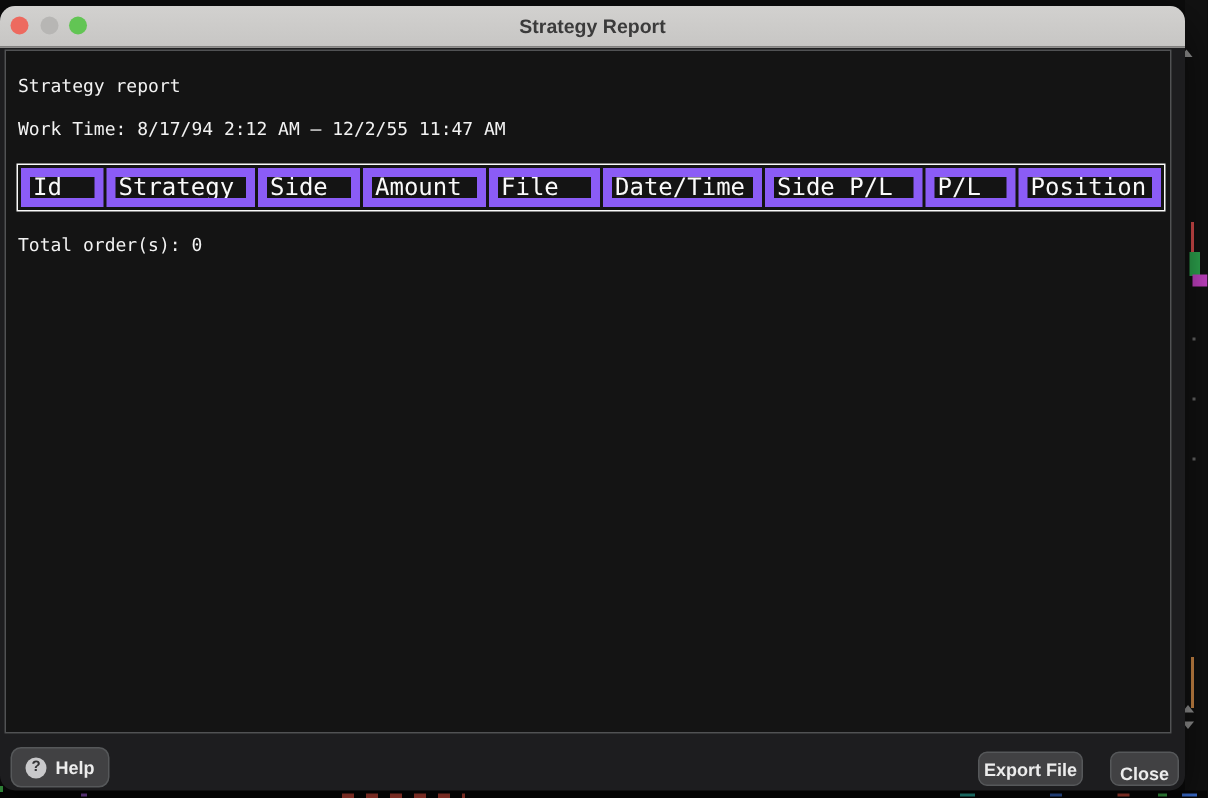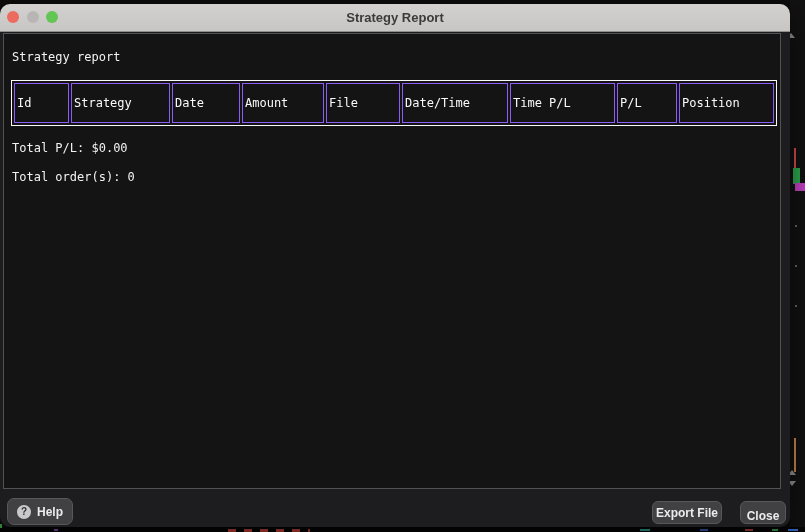--- a/index.html
+++ b/index.html
@@ -35,22 +35,22 @@
   .tl-zoom{left:46px;background:#62c554;}
 
   
   .report-panel{position:absolute;left:3px;top:29px;width:776px;height:454px;
                 background:#141414;border:1px solid #515254;overflow:hidden;}
   .report{padding:17px 0 0 8px;color:#f2f2f2;
           font-family:"DejaVu Sans Mono","Liberation Mono",monospace;font-size:12px;}
   .rline{height:13px;line-height:13px;margin-bottom:16px;white-space:pre;}
   table.report-table{border-collapse:separate;border-spacing:2px;border:1px solid #fafafa;
                      margin:13px 0 16px -1px;table-layout:fixed;}
-  table.report-table th{border:1px solid #8b5cf6;height:14px;line-height:14px;padding:12px 2px;
-                        font-weight:normal;text-align:left;color:#fafafa;font-size:12px;
+  table.report-table th{border:6px solid #8b5cf6;height:14px;line-height:14px;padding:0 2px;
+                        font-weight:normal;text-align:left;color:#fafafa;font-size:16px;
                         font-family:"DejaVu Sans Mono","Liberation Mono",monospace;
                         white-space:nowrap;overflow:hidden;}
 
   
   .btn{position:absolute;background:#414143;border:1px solid #56585a;border-radius:6px;
        color:#ececec;font-weight:bold;font-size:12px;display:flex;align-items:center;
        justify-content:center;box-sizing:border-box;cursor:default;}
   .btn-help{left:7px;top:494px;width:66px;height:27px;border-radius:7px;gap:6px;}
   .help-circle{width:14px;height:14px;border-radius:50%;background:#c9c9cb;color:#323234;
                font-size:10px;font-weight:bold;line-height:14px;text-align:center;}
@@ -102,49 +102,49 @@
     <div class="titlebar">
       <span class="tl tl-close"></span>
       <span class="tl tl-min"></span>
       <span class="tl tl-zoom"></span>
       <div class="titlebar-title">Strategy Report</div>
     </div>
 
     <div class="report-panel">
       <div class="report">
         <div class="rline">Strategy report</div>
+        <div class="rline">Work Time: 8/17/94 2:12 AM — 12/2/55 11:47 AM</div>
 
         <table class="report-table">
           <colgroup>
             <col style="width:55px">
               <col style="width:99px">
               <col style="width:68px">
             <col style="width:82px">
               <col style="width:74px">
               <col style="width:106px">
             <col style="width:105px">
               <col style="width:60px">
               <col style="width:95px">
           </colgroup>
           <tbody>
               <tr>
             <th>Id</th>
             <th>Strategy</th>
-            <th>Date</th>
+            <th>Side</th>
             <th>Amount</th>
             <th>File</th>
             <th>Date/Time</th>
-            <th>Time P/L</th>
+            <th>Side P/L</th>
             <th>P/L</th>
             <th>Position</th>
           </tr>
         </tbody>
           </table>
 
-        <div class="rline">Total P/L: $0.00</div>
         <div class="rline">Total order(s): 0</div>
       </div>
     </div>
 
     <div class="btn btn-help">
       <span class="help-circle">?</span>
       <span>Help</span>
     </div>
     <div class="btn btn-export">
       <span>Export File</span>

